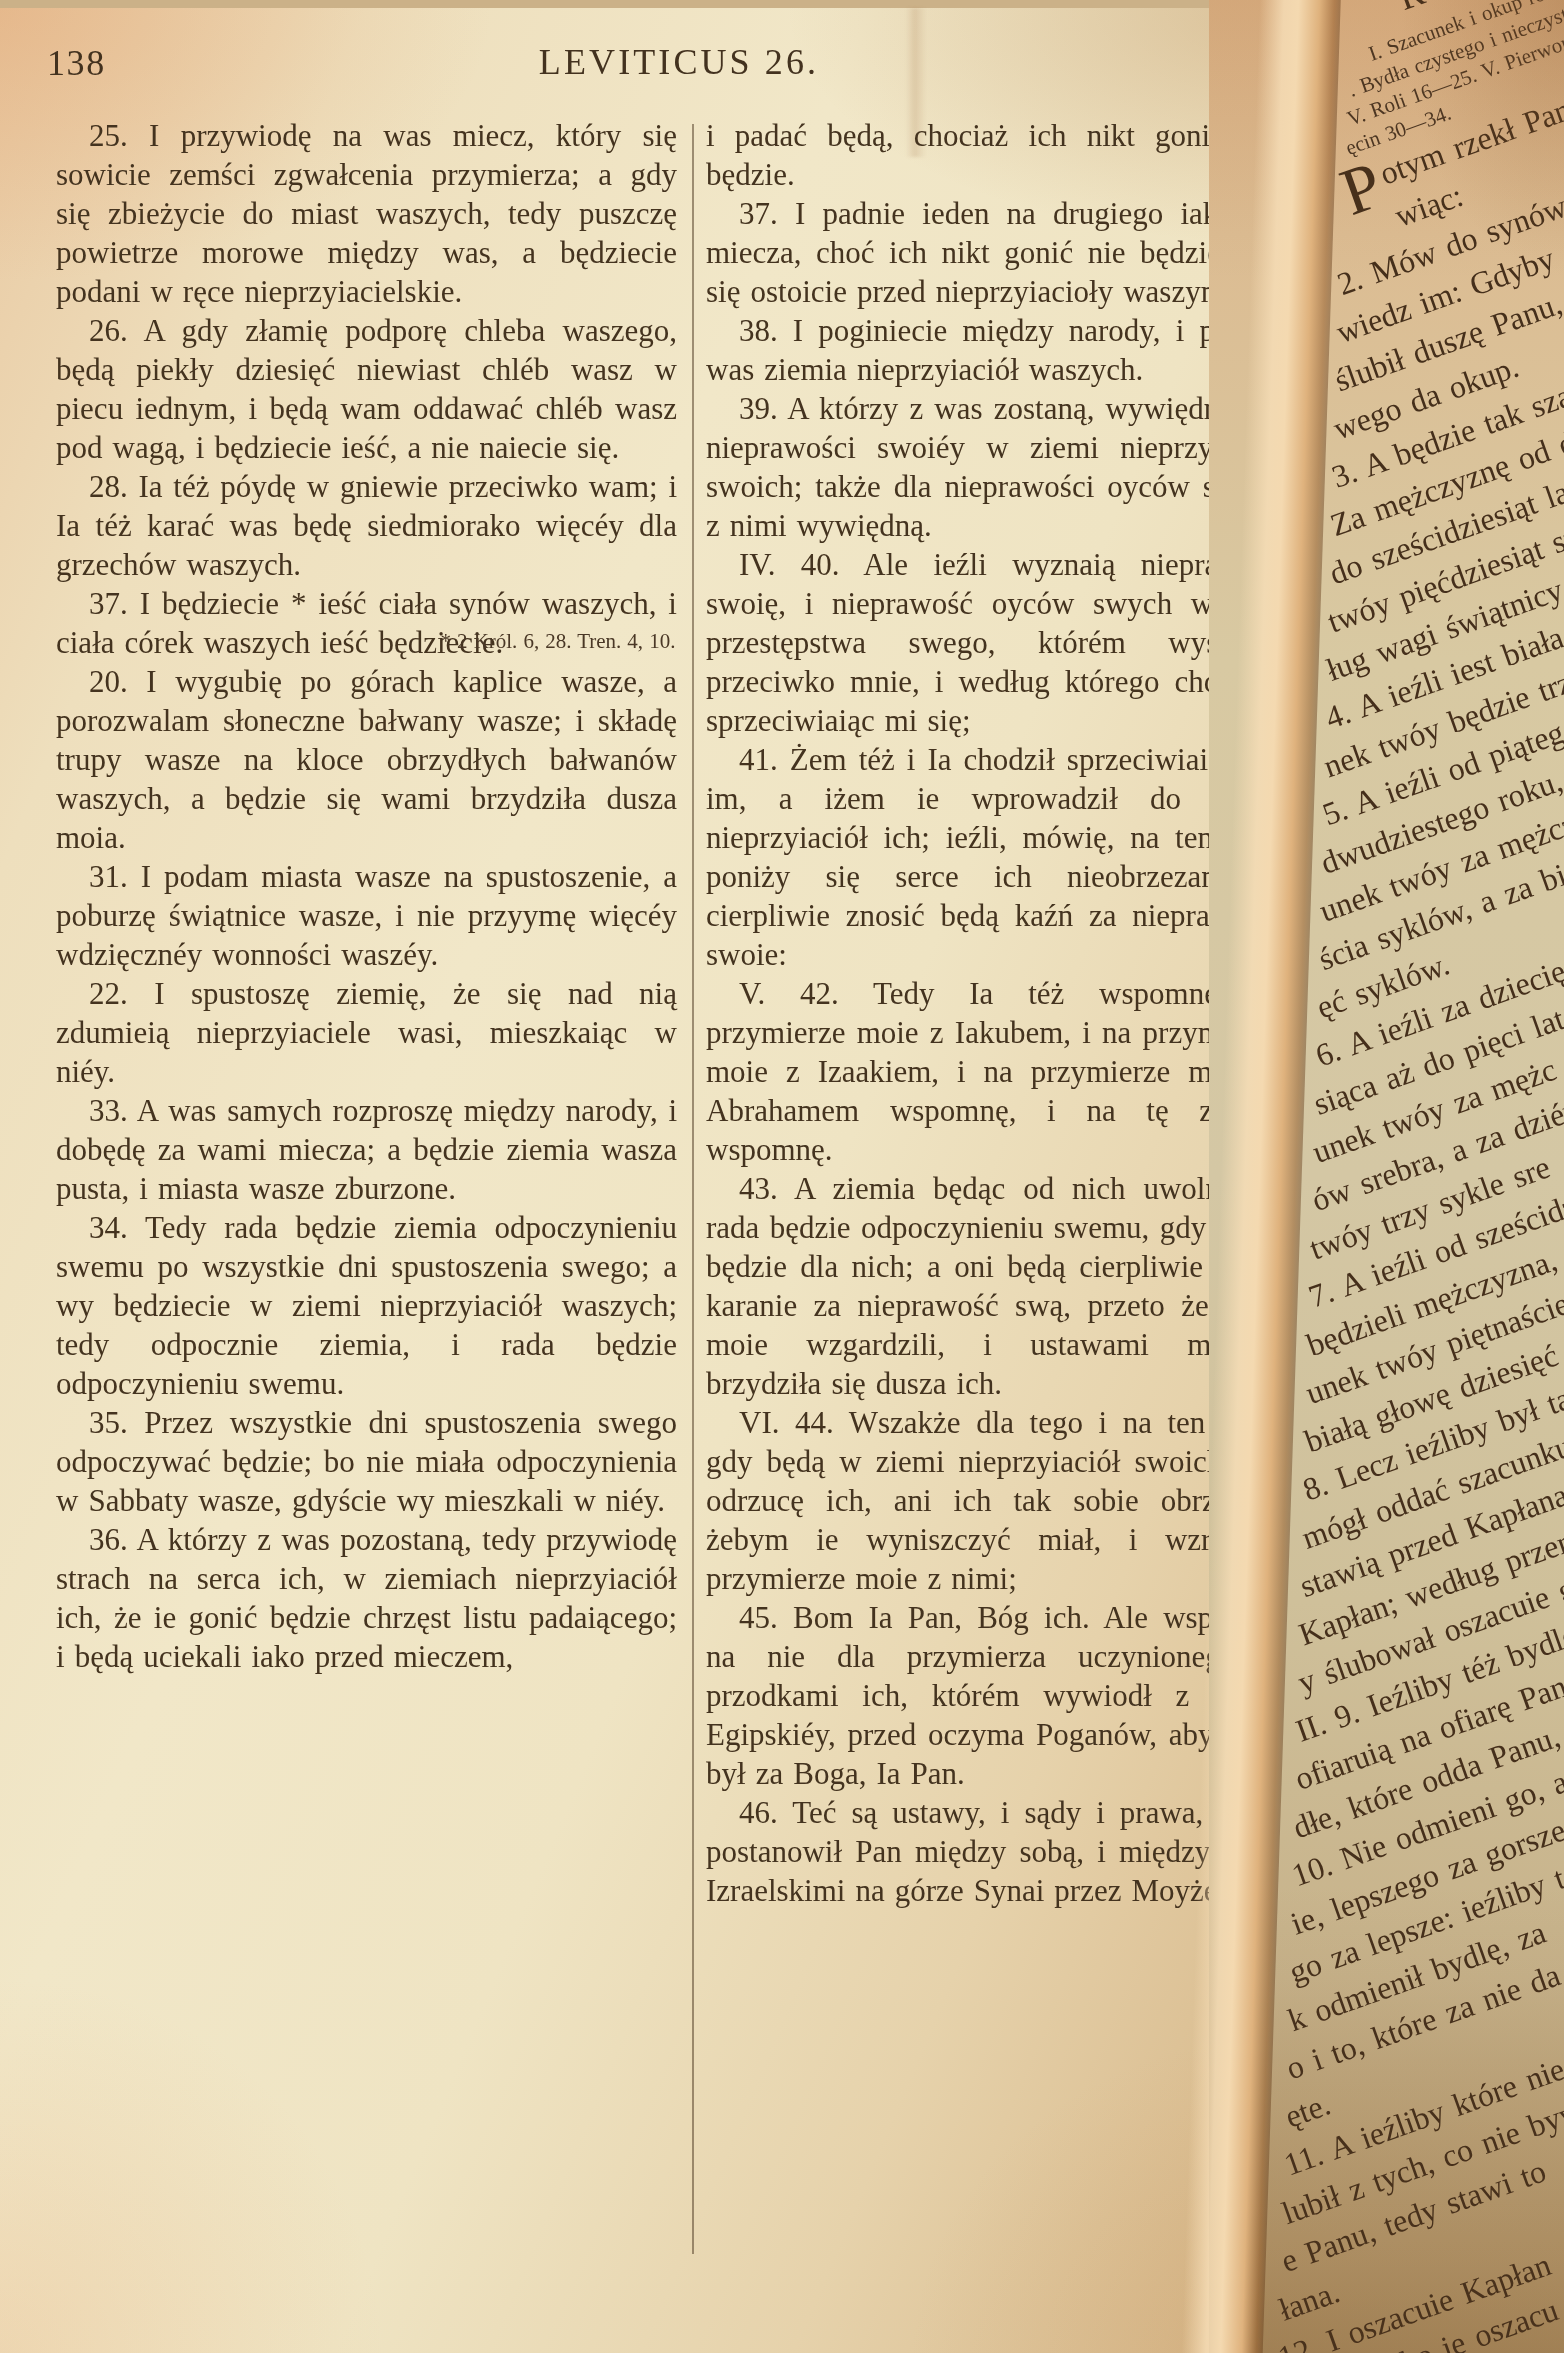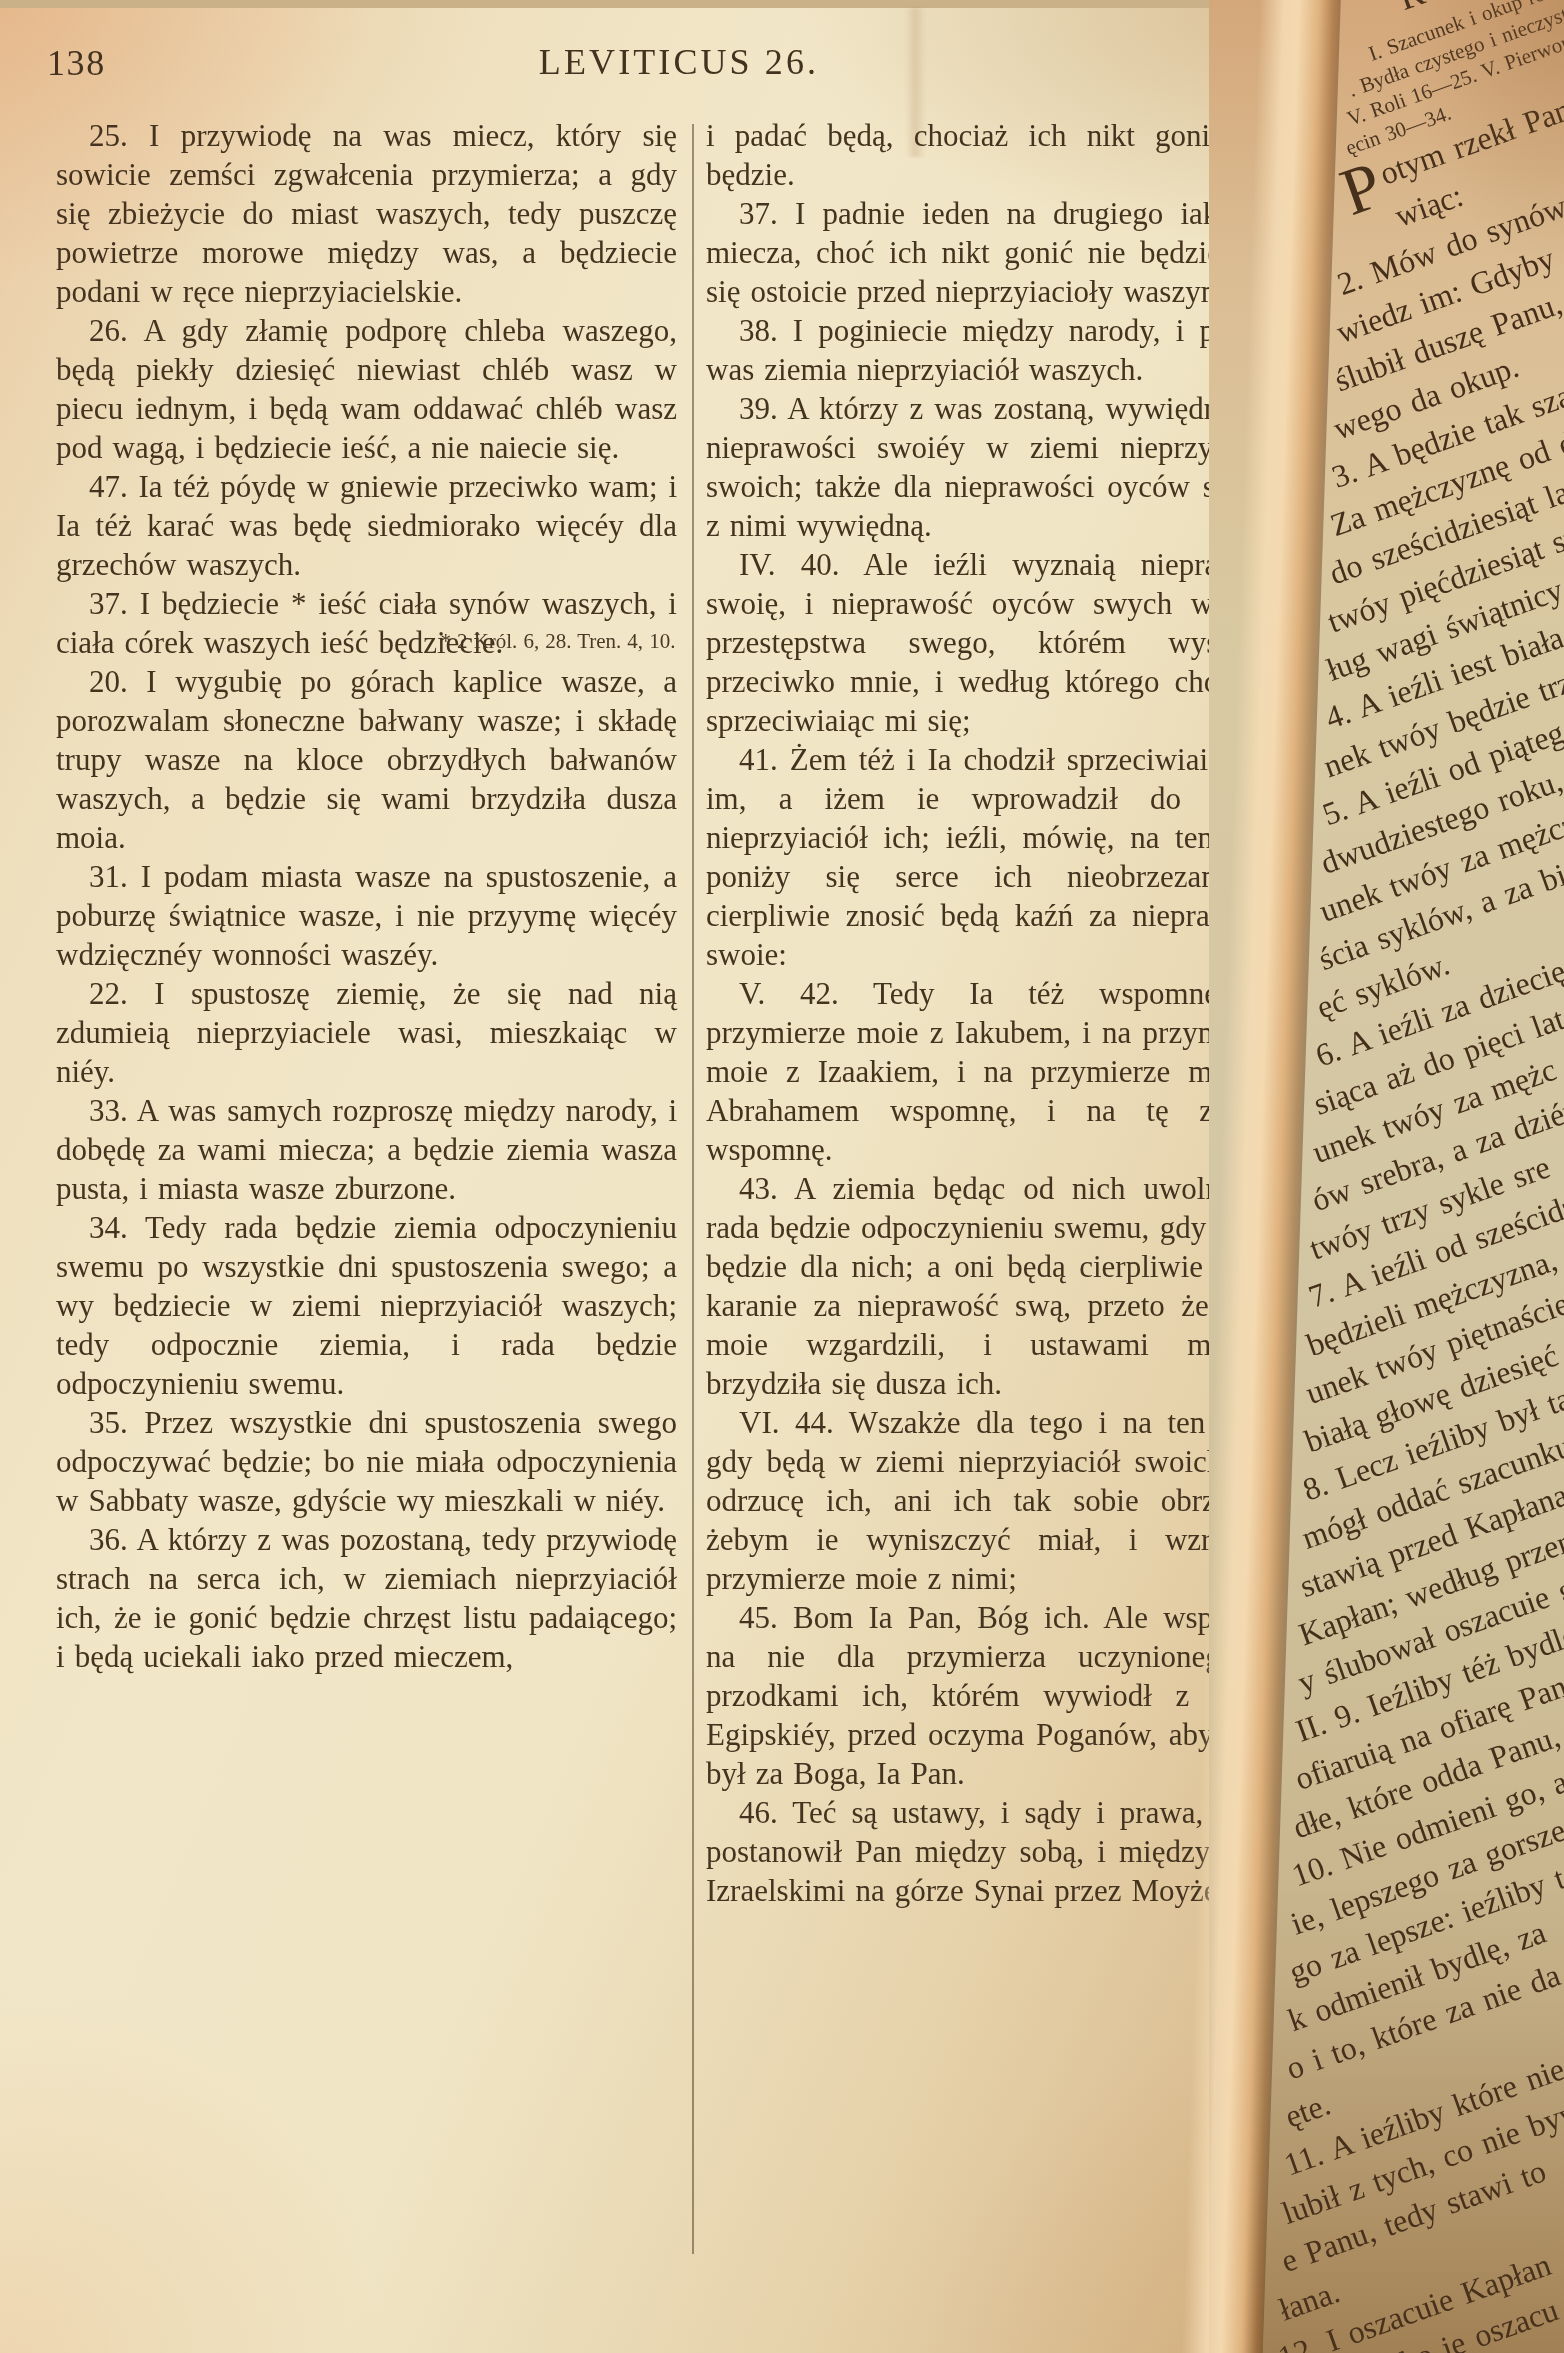--- a/index.html
+++ b/index.html
@@ -138,21 +138,21 @@
 
   <div class="main-page">
     <div class="gutter-crease"></div>
 
     <div class="page-number">138</div>
     <div class="running-title">LEVITICUS 26.</div>
 
     <div class="column col-left" id="col-left">
         <p class="verse">25.  I przywiodę na was miecz, który się sowicie zemści zgwałcenia przymierza; a gdy się zbieżycie do miast waszych, tedy puszczę powietrze morowe między was, a będziecie podani w ręce nieprzyiacielskie.</p>
         <p class="verse">26.  A gdy złamię podporę chleba waszego, będą piekły dziesięć niewiast chléb wasz w piecu iednym, i będą wam oddawać chléb wasz pod wagą, i będziecie ieść, a nie naiecie się.</p>
-        <p class="verse">47.  Ia téż póydę w gniewie przeciwko wam; i Ia téż karać was będę siedmiorako więcéy dla grzechów waszych.</p>
+        <p class="verse">28.  Ia téż póydę w gniewie przeciwko wam; i Ia téż karać was będę siedmiorako więcéy dla grzechów waszych.</p>
         <p class="verse">37.  I będziecie * ieść ciała synów waszych, i ciała córek waszych ieść będziecie.</p>
         <div class="verse-footnote">* 2 Król. 6, 28.  Tren. 4, 10.</div>
         <p class="verse">20.  I wygubię po górach kaplice wasze, a porozwalam słoneczne bałwany wasze; i składę trupy wasze na kloce obrzydłych bałwanów waszych, a będzie się wami brzydziła dusza moia.</p>
         <p class="verse">31.  I podam miasta wasze na spustoszenie, a poburzę świątnice wasze, i nie przyymę więcéy wdzięcznéy wonności waszéy.</p>
         <p class="verse">22.  I spustoszę ziemię, że się nad nią zdumieią nieprzyiaciele wasi, mieszkaiąc w niéy.</p>
         <p class="verse">33.  A was samych rozproszę między narody, i dobędę za wami miecza; a będzie ziemia wasza pusta, i miasta wasze zburzone.</p>
         <p class="verse">34.  Tedy rada będzie ziemia odpoczynieniu swemu po wszystkie dni spustoszenia swego; a wy będziecie w ziemi nieprzyiaciół waszych; tedy odpocznie ziemia, i rada będzie odpoczynieniu swemu.</p>
         <p class="verse">35.  Przez wszystkie dni spustoszenia swego odpoczywać będzie; bo nie miała odpoczynienia w Sabbaty wasze, gdyście wy mieszkali w niéy.</p>
         <p class="verse">36.  A którzy z was pozostaną, tedy przywiodę strach na serca ich, w ziemiach nieprzyiaciół ich, że ie gonić będzie chrzęst listu padaiącego; i będą uciekali iako przed mieczem,</p>
       </div>

